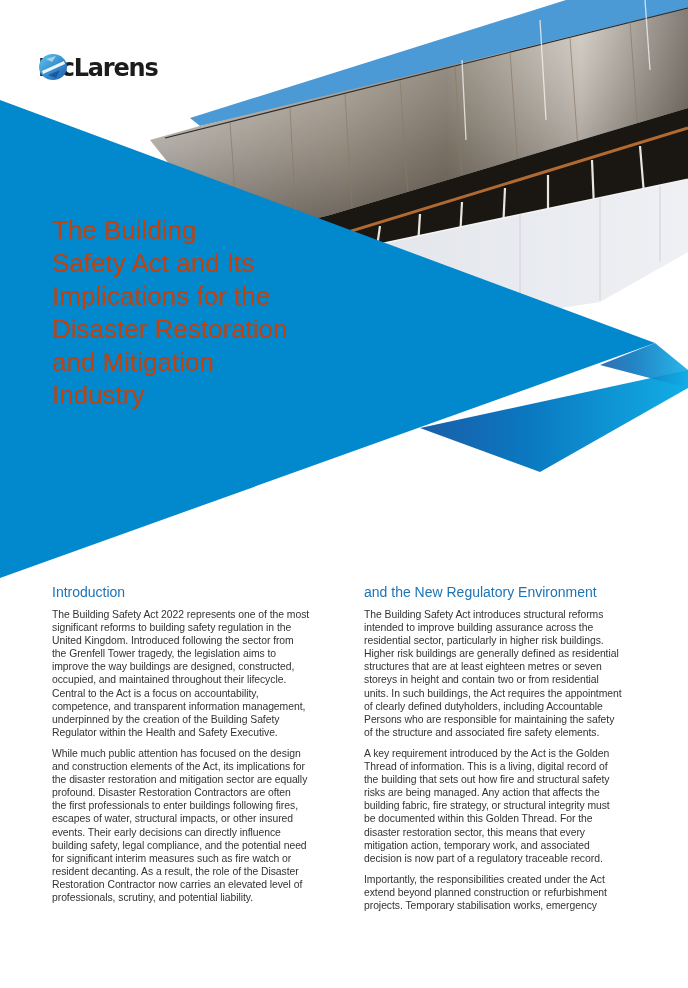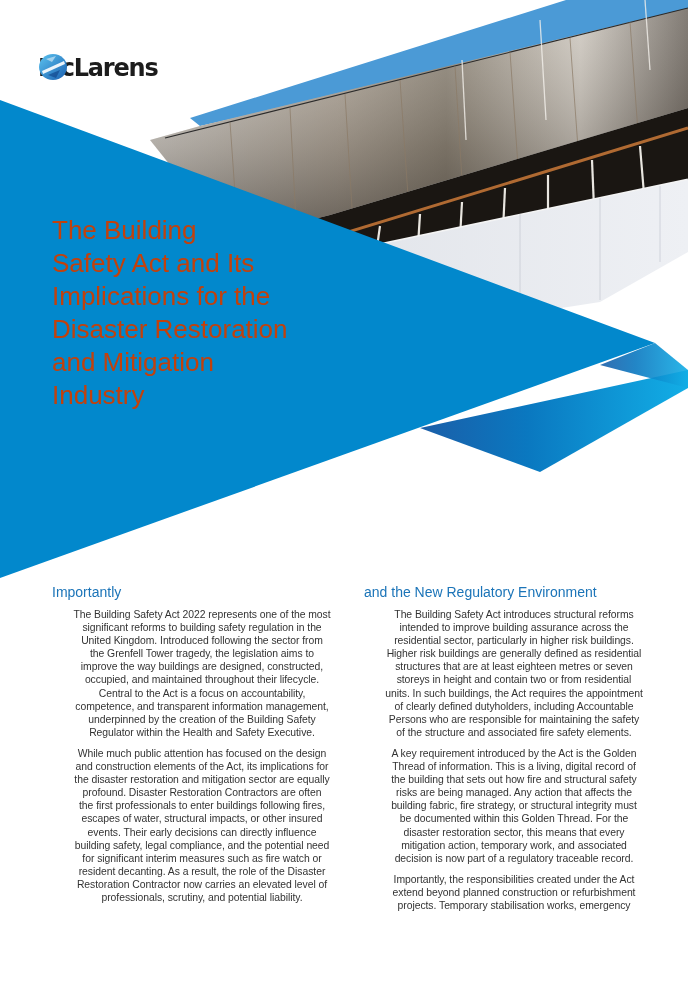--- a/index.html
+++ b/index.html
@@ -8,21 +8,21 @@
   .hero svg { position: absolute; left: 0; top: 0; }
   .logo { position: absolute; left: 38px; top: 53px; height: 30px; display: flex; align-items: center; }
   .logo-mark { width: 30px; height: 28px; margin-right: 3px; }
   .logo-text { font-family: "DejaVu Sans", sans-serif; font-weight: bold; font-size: 24px; letter-spacing: -1.2px; color: #1c1c1c; line-height: 1; }
   .title { position: absolute; left: 52px; top: 214px; width: 300px; color: #c2410c; font-family: "Liberation Sans", sans-serif; font-size: 26px; line-height: 33px; font-weight: normal; margin: 0; }
   .title span { display: block; white-space: nowrap; }
   .col { position: absolute; top: 584px; font-family: "Liberation Sans", sans-serif; color: #333333; }
   .col-left { left: 52px; width: 300px; }
   .col-right { left: 364px; width: 300px; }
   .col h2 { margin: 0 0 7px 0; font-family: "Liberation Sans", sans-serif; font-weight: normal; color: #1b74b8; font-size: 14px; line-height: 17px; }
-  .col p { margin: 0 0 8px 0; font-size: 10.4px; line-height: 13.1px; letter-spacing: -0.05px; text-align: center; }
+  .col p { margin: 0 0 8px 0; font-size: 10.4px; line-height: 13.1px; letter-spacing: -0.05px; }
   .col p span { display: block; white-space: nowrap; }
 </style>
 </head>
 <body>
 
 <div class="hero">
   <svg width="688" height="600" viewBox="0 0 688 600">
     <defs>
       <linearGradient id="wallGrad" x1="0" y1="0" x2="1" y2="0">
         <stop offset="0" stop-color="#d9d5cf"></stop>
@@ -121,21 +121,21 @@
     <span>The Building</span>
     <span>Safety Act and Its</span>
     <span>Implications for the</span>
     <span>Disaster Restoration</span>
     <span>and Mitigation</span>
     <span>Industry</span>
   </h1>
 </div>
 
 <section class="col col-left">
-  <h2>Importantly</h2>
+  <h2>Introduction</h2>
   <p>
     <span>The Building Safety Act 2022 represents one of the most</span>
     <span>significant reforms to building safety regulation in the</span>
     <span>United Kingdom. Introduced following the sector from</span>
     <span>the Grenfell Tower tragedy, the legislation aims to</span>
     <span>improve the way buildings are designed, constructed,</span>
     <span>occupied, and maintained throughout their lifecycle.</span>
     <span>Central to the Act is a focus on accountability,</span>
     <span>competence, and transparent information management,</span>
     <span>underpinned by the creation of the Building Safety</span>

